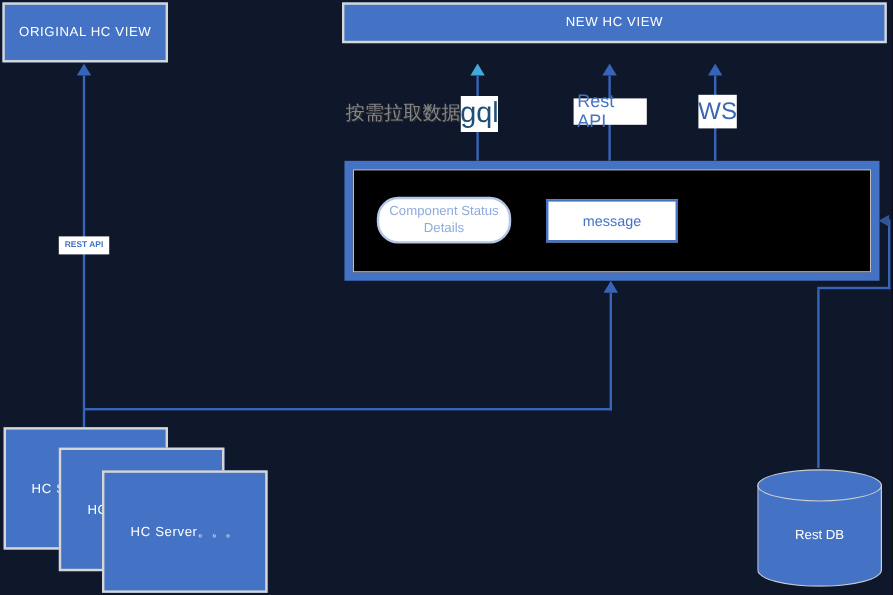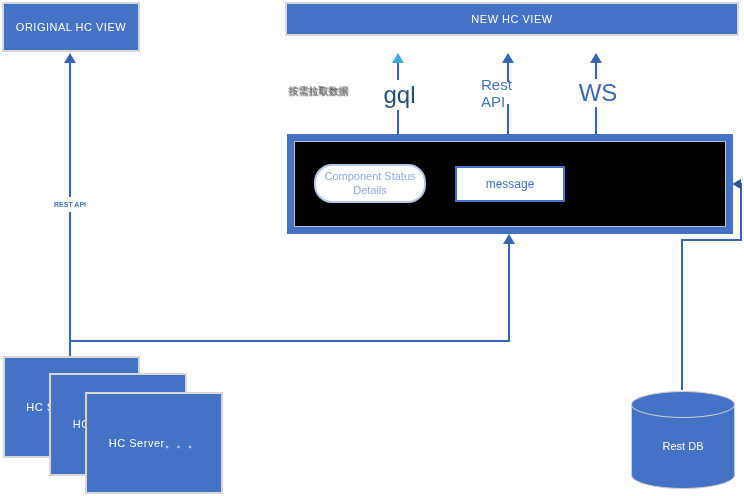--- a/index.html
+++ b/index.html
@@ -1,17 +1,17 @@
 <!DOCTYPE html>
 <html><head>
 <meta charset="utf-8">
 <style>
   html,body{margin:0;padding:0;background:#000;}
   #canvas{
-    position:relative;width:744px;height:496px;background:#ffffff;
+    position:relative;width:744px;height:496px;background:#0f172a;
     overflow:hidden;font-family:"Liberation Sans",sans-serif;
   }
   .abs{position:absolute;}
   
   .bluebox{
     background:#4472C4;border:2px solid #D6D6D6;box-sizing:border-box;
     color:#fff;display:flex;align-items:center;justify-content:center;
     font-size:11px;letter-spacing:.5px;text-align:center;
   }
   
@@ -35,23 +35,23 @@
     width:0;height:0;border-top:5px solid transparent;
     border-bottom:5px solid transparent;border-right:9px solid #2F5597;
   }
   
   .tag{
     background:#fff;display:flex;align-items:center;justify-content:center;
     box-sizing:border-box;padding:1px 3px;
   }
   .tag-gql{color:#1F4E79;font-size:24px;}
   .tag-rest{color:#4472C4;font-size:15px;}
-  .tag-ws{color:#3B66B0;font-size:24px;}
+  .tag-ws{color:#3B66B0;font-size:20px;}
   .tag-restapi-small{color:#4472C4;font-size:7px;font-weight:bold;}
-  .cn-label{color:#858585;font-size:10px;text-shadow:1px 1px 1px #333;}
+  .cn-label{color:#858585;font-size:16px;text-shadow:1px 1px 1px #333;}
   
   .cyl-top{
     background:#4472C4;border:1px solid #CFCFCF;border-radius:50%;
     box-sizing:border-box;
   }
   .cyl-body{
     background:#4472C4;border:1px solid #CFCFCF;border-top:none;
     border-radius:0 0 52px 52px / 0 0 14px 14px;box-sizing:border-box;
     color:#fff;font-size:11px;display:flex;align-items:center;justify-content:center;
   }

